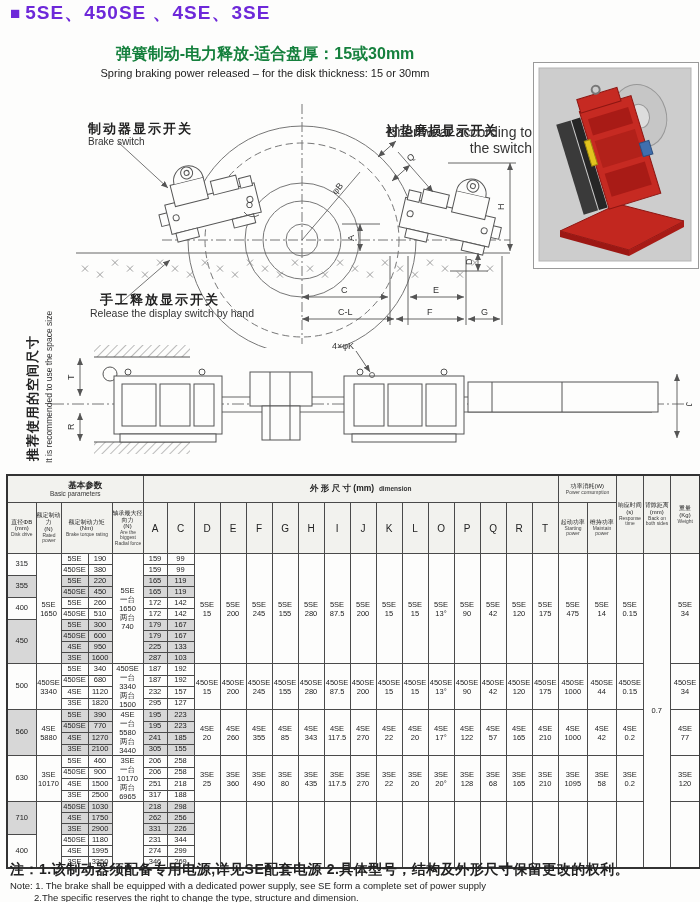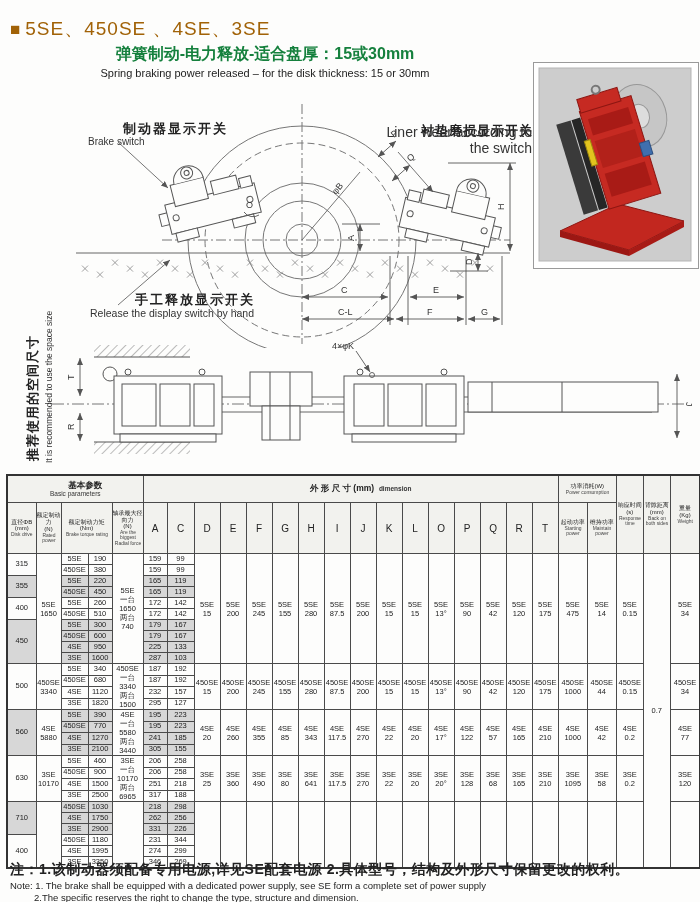--- a/index.html
+++ b/index.html
@@ -1,25 +1,25 @@
 <!DOCTYPE html>
 <html><head>
 <meta charset="utf-8">
 <style>
   html,body{margin:0;padding:0;background:#888;}
   #page{position:relative;width:700px;height:902px;background:#fdfdfc;overflow:hidden;
         font-family:"Liberation Sans","DejaVu Sans",sans-serif;color:#222;}
   .abs{position:absolute;}
   
-  #title{left:10px;top:16px;font-size:19px;font-weight:normal;letter-spacing:1px;color:#a16207;}
+  #title{left:10px;top:0;font-size:19px;font-weight:bold;letter-spacing:1px;color:#6d28d9;}
   #title .sq{font-size:17px;margin-right:4px;}
   #sub-cn{left:70px;top:44px;width:390px;text-align:center;font-size:16px;font-weight:bold;color:#15803d;}
   #sub-en{left:70px;top:67px;width:390px;text-align:center;font-size:11px;font-weight:normal;color:#222;}
   
-  .co-cn{font-size:13px;font-weight:bold;color:#222;letter-spacing:2px;margin-left:35px;}
+  .co-cn{font-size:13px;font-weight:bold;color:#222;letter-spacing:2px;}
   .co-en{font-size:10px;color:#333;}
   #co1-cn{left:88px;top:120px;} #co1-en{left:88px;top:136px;}
   #co2-cn{left:386px;top:122px;letter-spacing:1px;} #co2-en{left:368px;top:124px;width:164px;font-size:14px;text-align:right;}
   #co3-cn{left:100px;top:291px;} #co3-en{left:90px;top:307px;font-size:10.5px;}
   
   #side-cn{left:24px;top:461px;transform:rotate(-90deg);transform-origin:left top;width:126px;
            font-size:13px;font-weight:bold;letter-spacing:1px;white-space:nowrap;}
   #side-en{left:44px;top:463px;transform:rotate(-90deg);transform-origin:left top;width:130px;
            font-size:8.5px;color:#333;white-space:nowrap;}
   
@@ -975,21 +975,21 @@
             <td rowspan="4" class="mg">
               <div>3SE</div>
               <div>490</div>
             </td>
             <td rowspan="4" class="mg">
               <div>3SE</div>
               <div>80</div>
             </td>
             <td rowspan="4" class="mg">
               <div>3SE</div>
-              <div>641</div>
+              <div>435</div>
             </td>
             <td rowspan="4" class="mg">
               <div>3SE</div>
               <div>117.5</div>
             </td>
             <td rowspan="4" class="mg">
               <div>3SE</div>
               <div>270</div>
             </td>
             <td rowspan="4" class="mg">

